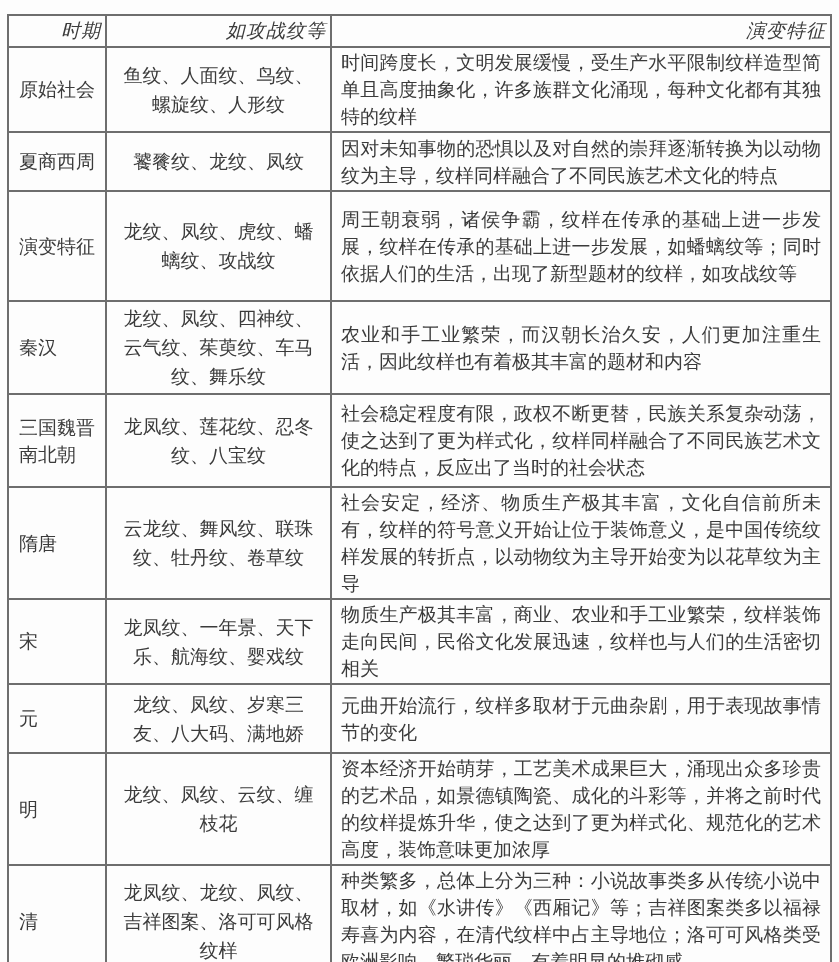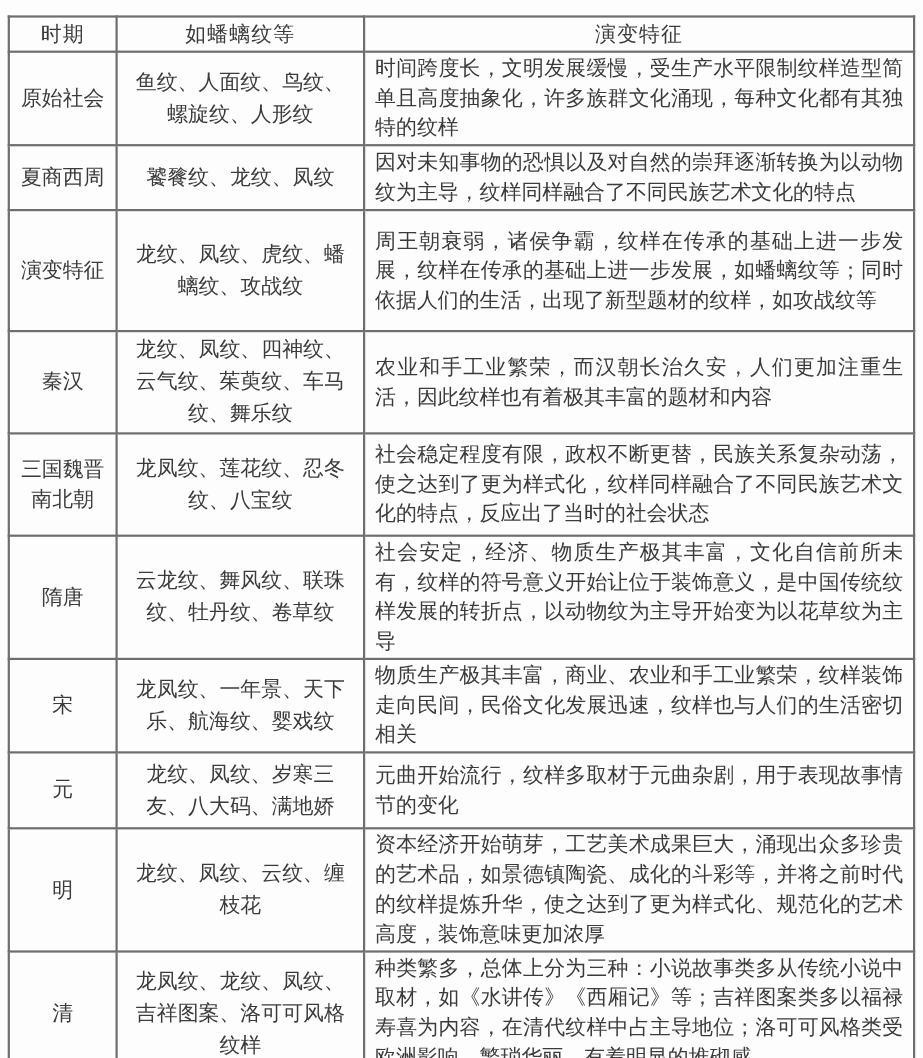--- a/index.html
+++ b/index.html
@@ -30,27 +30,28 @@
     word-break: break-all;
     overflow: hidden;
   }
   col.c-period   { width: 98px; }
   col.c-patterns { width: 225px; }
   col.c-features { width: 500px; }
 
   thead tr { height: 32px; }
   th {
     font-weight: normal;
-    text-align: center;
+    text-align: right;
     vertical-align: middle;
     padding: 2px 4px;
     letter-spacing: 1px;
+    font-style: italic;
   }
   td.col-period {
-    text-align: center;
+    text-align: left;
     vertical-align: middle;
     padding: 2px 10px;
     line-height: 27px;
   }
   td.col-patterns {
     text-align: center;
     vertical-align: middle;
     padding: 2px 8px;
     line-height: 29px;
   }
@@ -78,21 +79,21 @@
 <div class="page">
   <table class="pattern-table">
     <colgroup>
       <col class="c-period">
       <col class="c-patterns">
       <col class="c-features">
     </colgroup>
     <thead>
       <tr>
         <th>时期</th>
-        <th>如蟠螭纹等</th>
+        <th>如攻战纹等</th>
         <th>演变特征</th>
       </tr>
     </thead>
     <tbody id="table-body">
         <tr>
           <td class="col-period">原始社会</td>
           <td class="col-patterns">鱼纹、人面纹、鸟纹、螺旋纹、人形纹</td>
           <td class="col-features">时间跨度长，文明发展缓慢，受生产水平限制纹样造型简单且高度抽象化，许多族群文化涌现，每种文化都有其独特的纹样</td>
         </tr>
         <tr>

